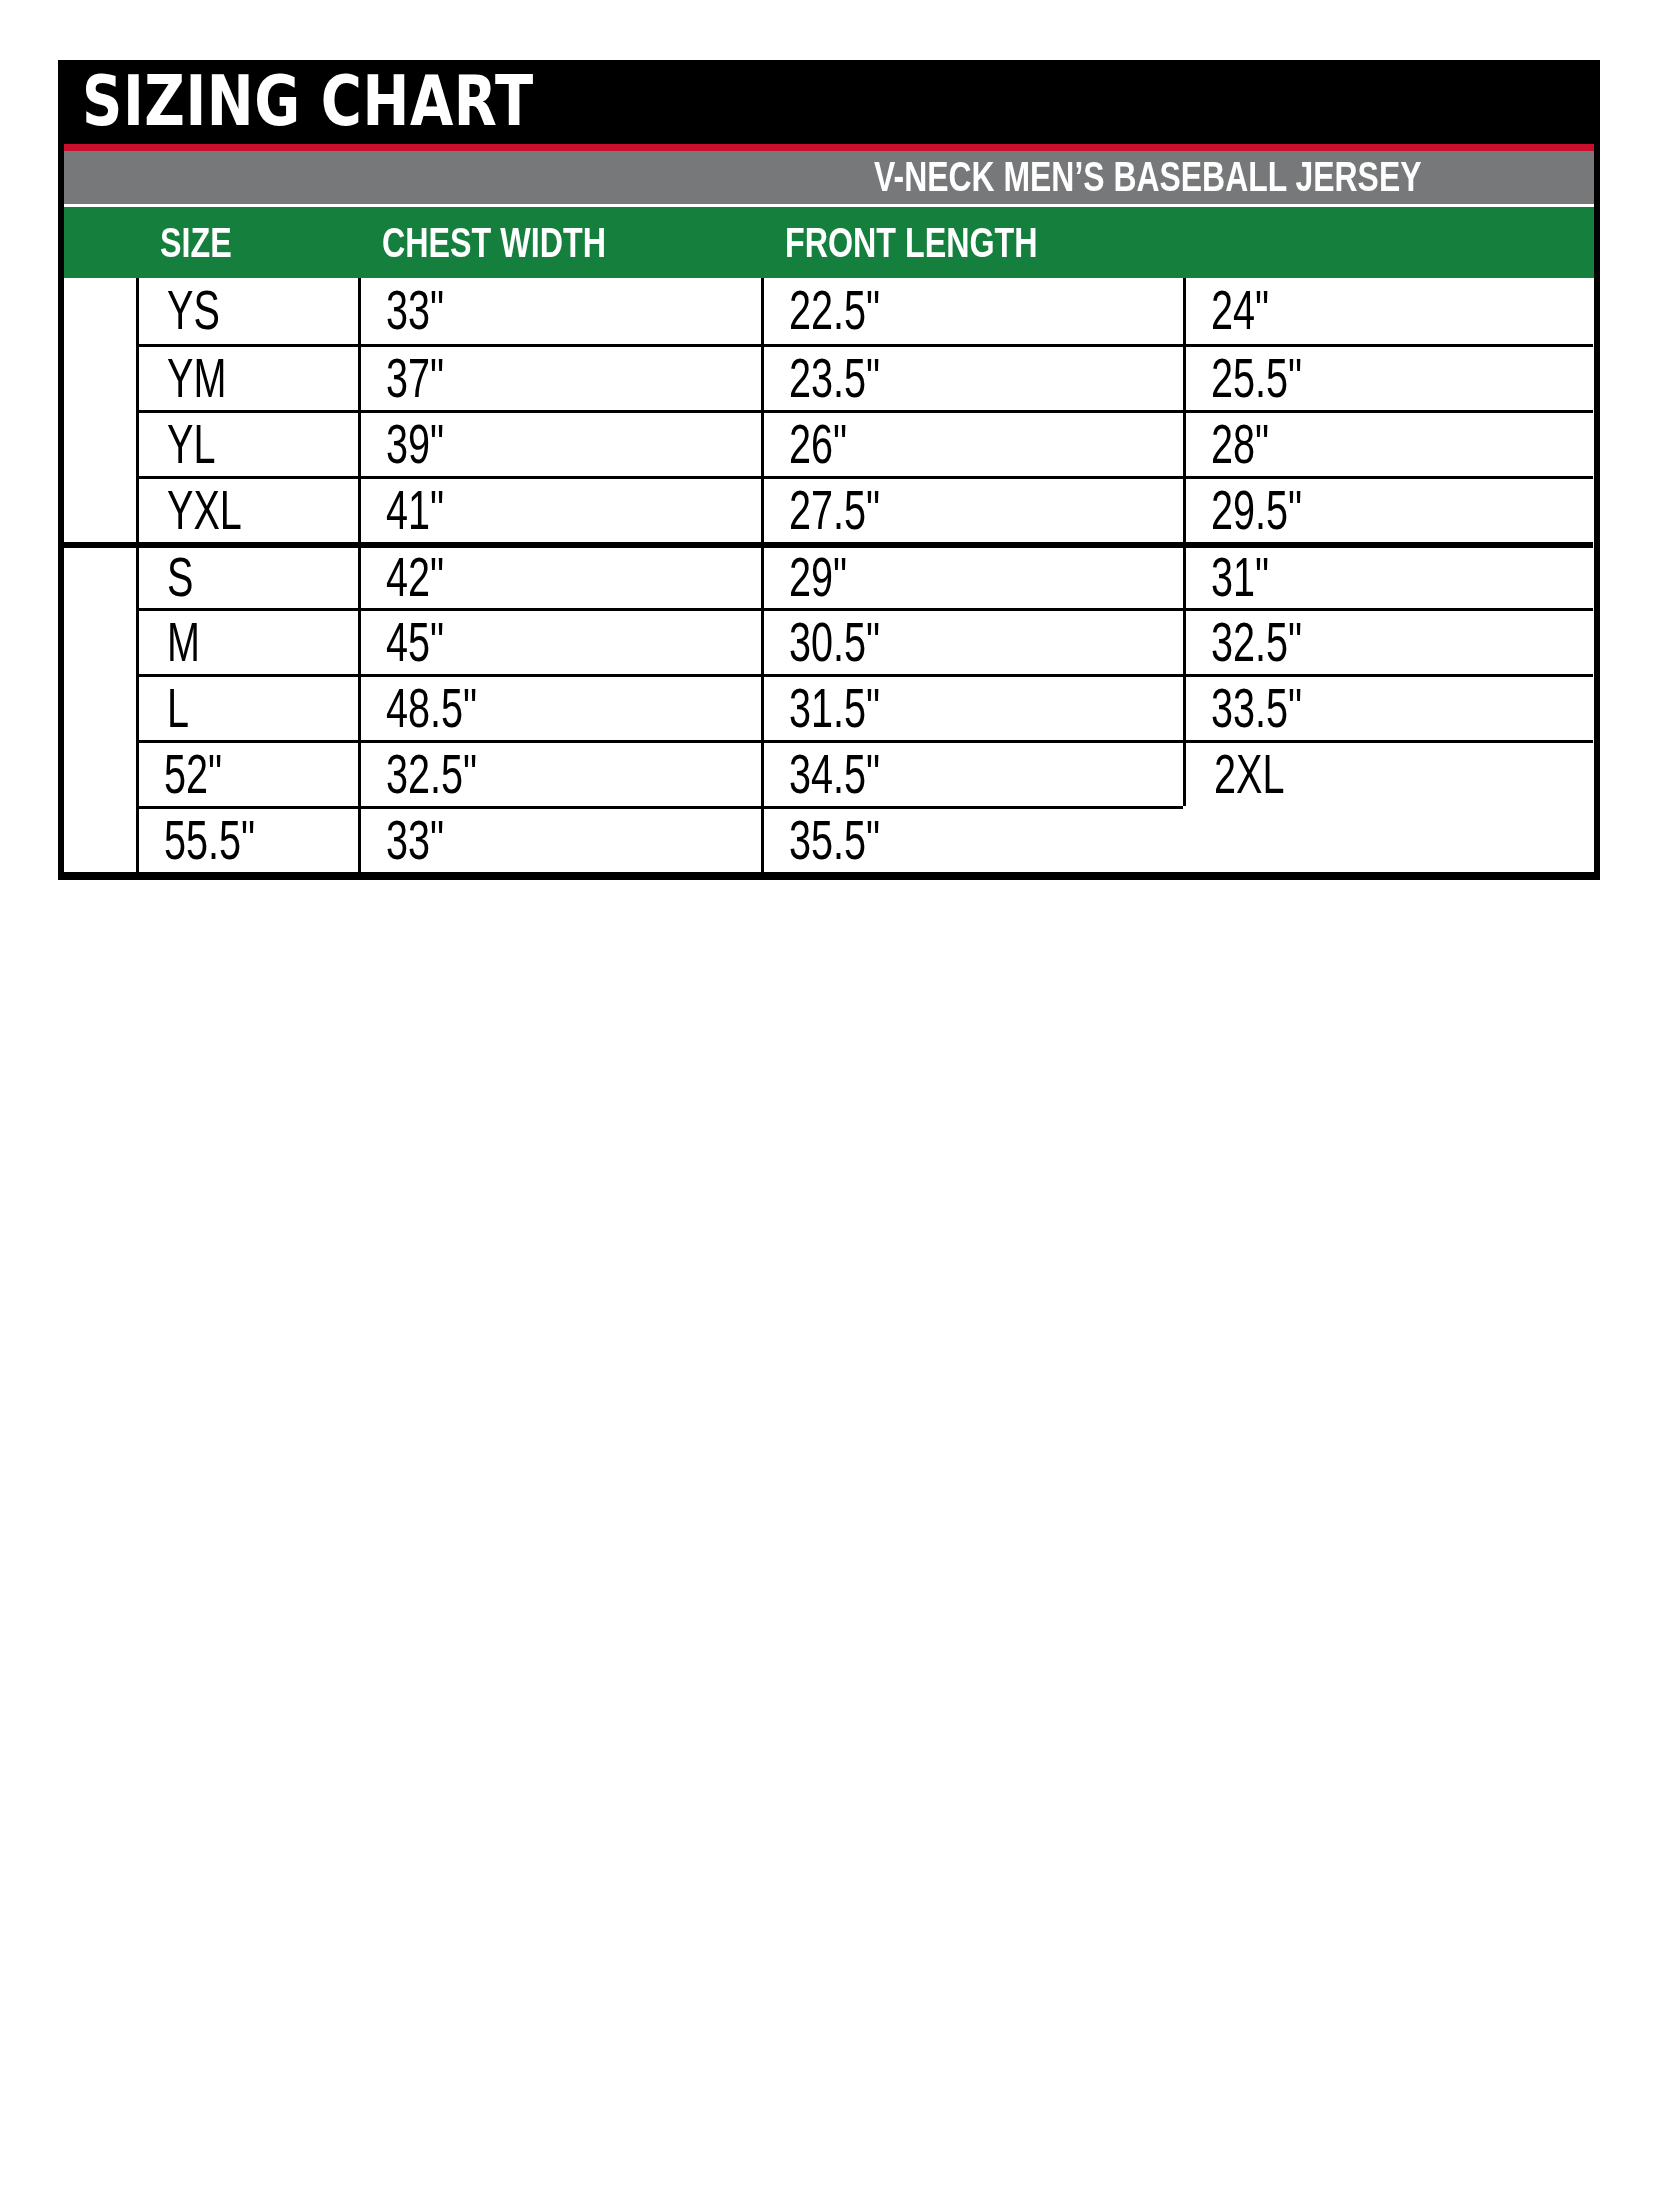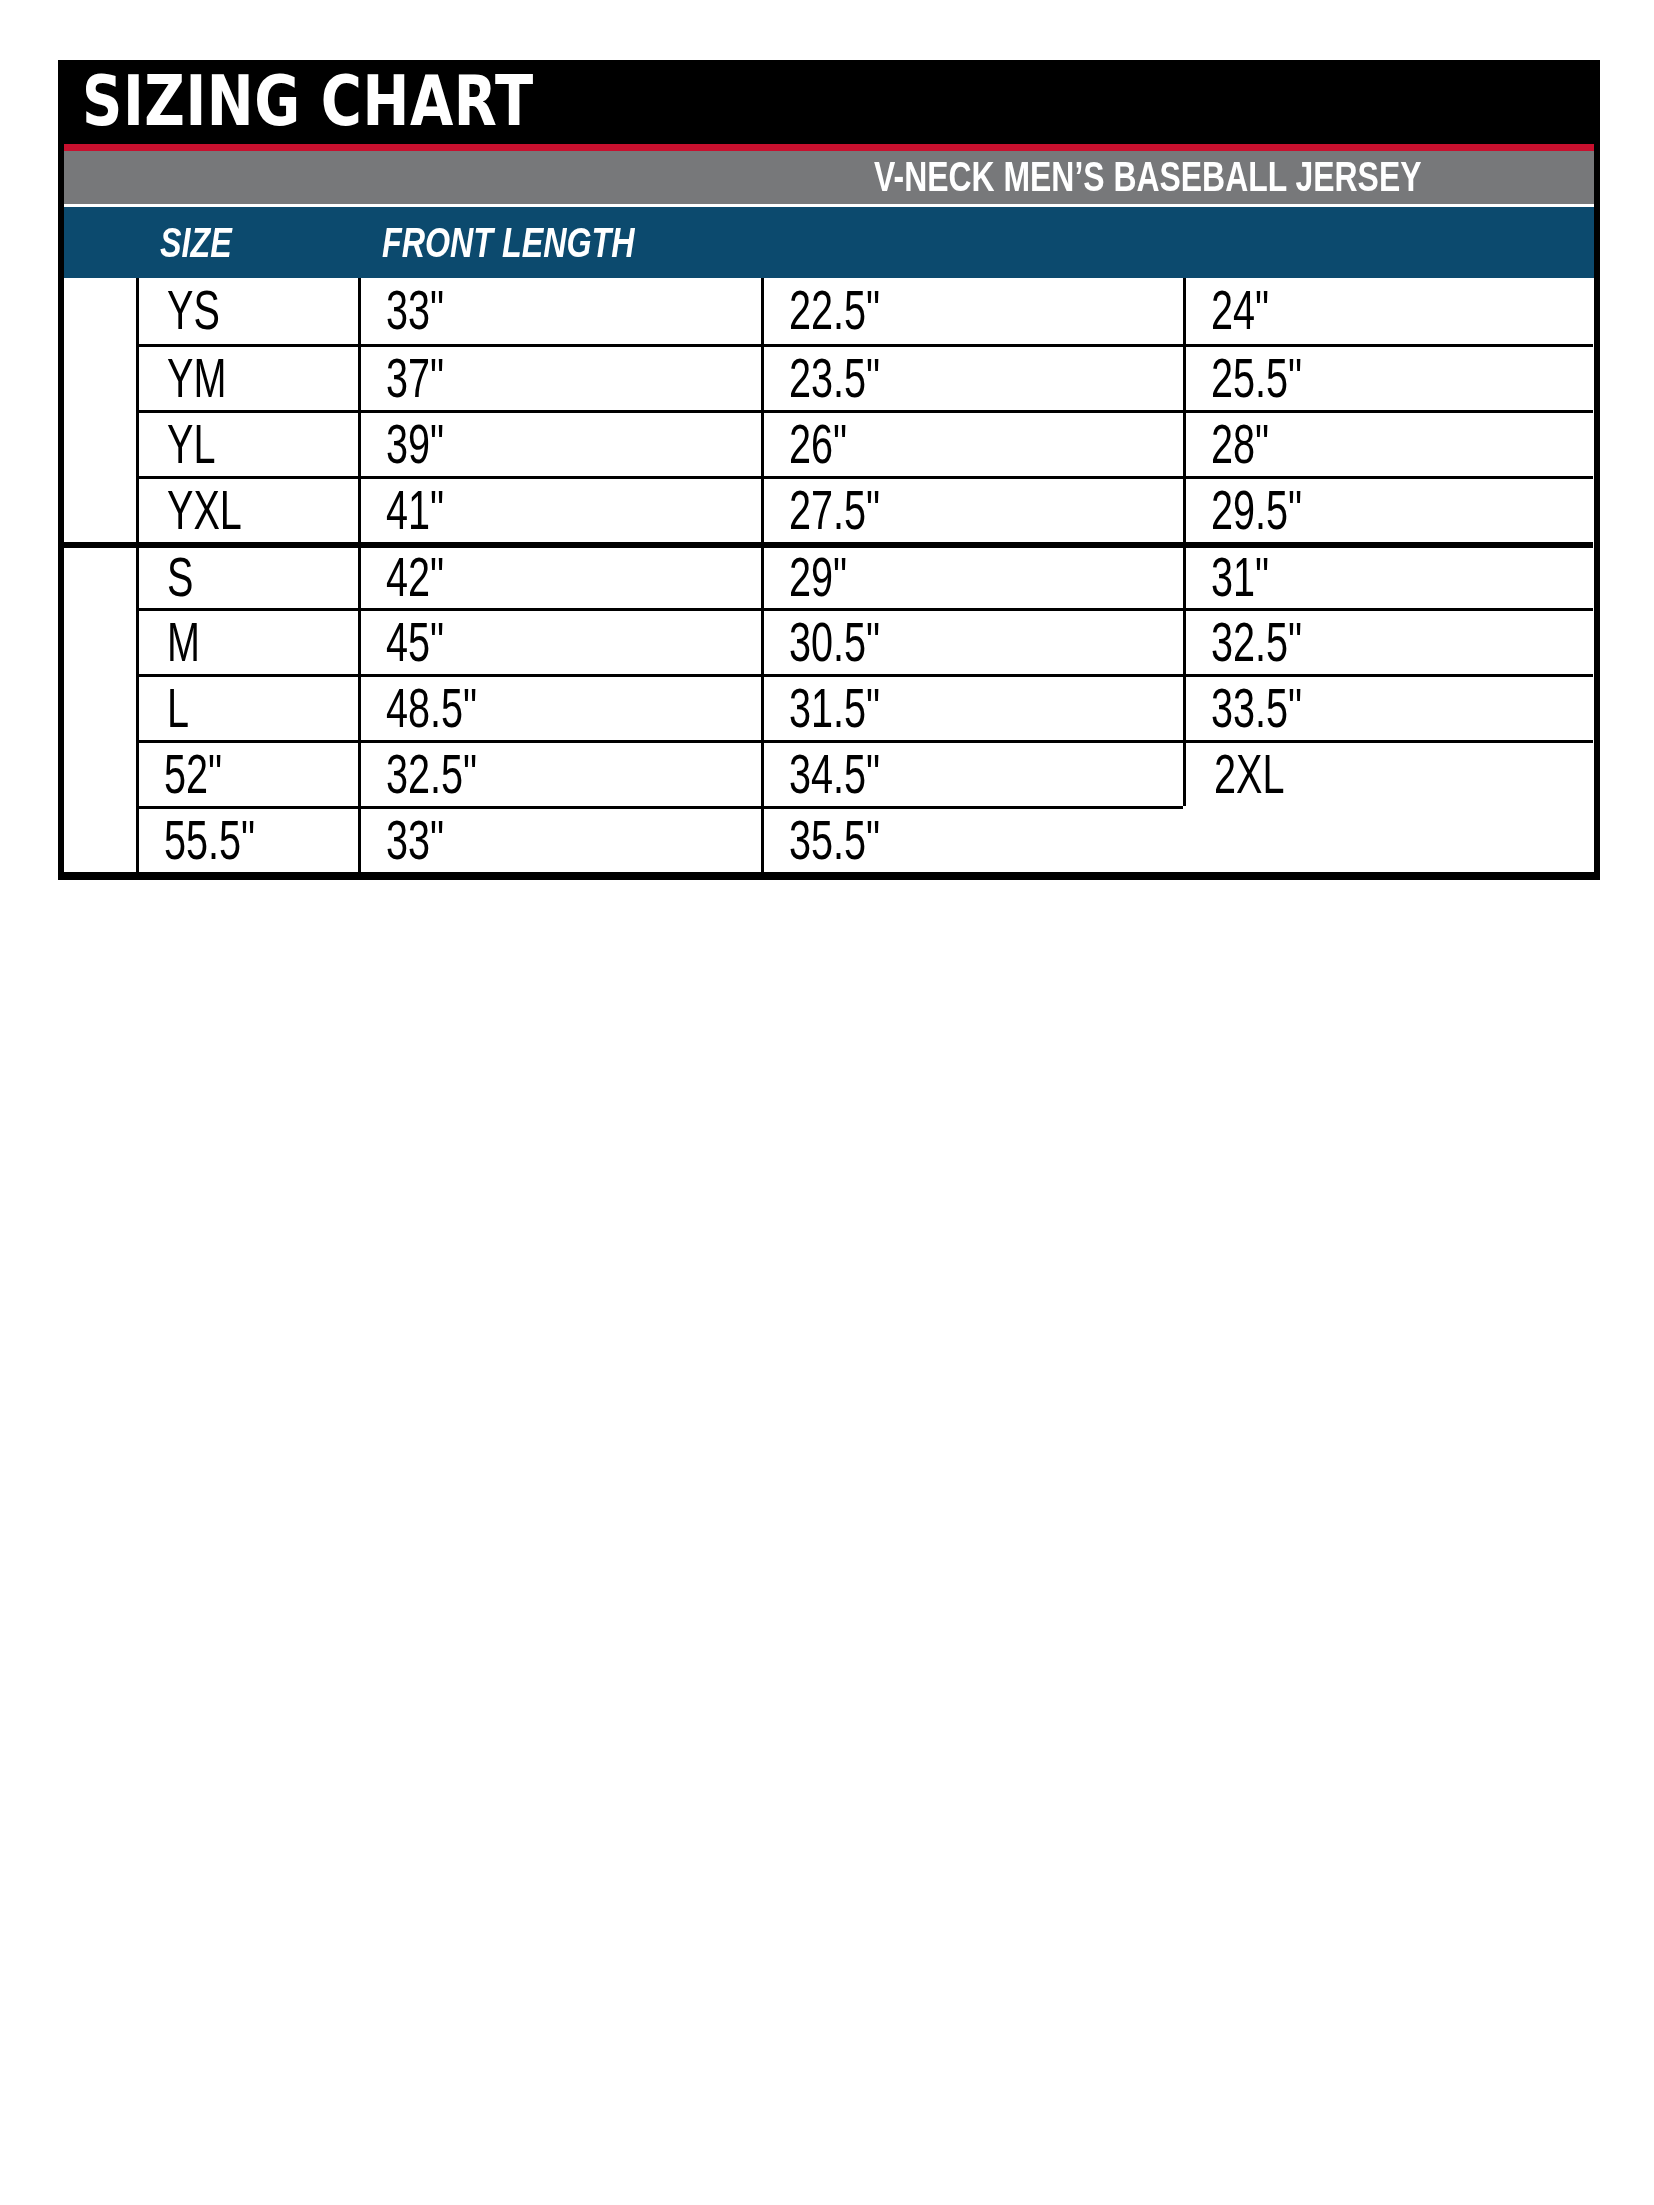--- a/index.html
+++ b/index.html
@@ -59,25 +59,24 @@
     white-space: nowrap;
     display: inline-block;
     transform: scaleX(0.76);
     transform-origin: 0 50%;
   }
 
   .gap-rule { height: 3px; background: #fff; }
 
   
   .thead {
-    height: 71px; background: #0c4a6e;
+    height: 71px; background: #15803d;
     display: grid;
     grid-template-columns: 72px 222px 403px 422px 410px;
     align-items: center;
-    font-style: italic;
   }
   .thead .hcell { overflow: hidden; padding-left: 24px; }
   .thead .txt {
     color: #fff;
     font-weight: bold;
     font-size: 43px;
     line-height: 1;
     white-space: nowrap;
     display: inline-block;
     transform: scaleX(0.75);
@@ -129,20 +128,21 @@
 
     <div class="subtitle-bar">
       <span class="txt">V-NECK MEN’S BASEBALL JERSEY</span>
     </div>
 
     <div class="gap-rule"></div>
 
     <div class="thead">
       <div class="hcell"></div>
       <div class="hcell"><span class="txt">SIZE</span></div>
+      <div class="hcell"><span class="txt">CHEST WIDTH</span></div>
       <div class="hcell"><span class="txt">FRONT LENGTH</span></div>
     </div>
 
     <div class="tbody">
       <div class="cell group-cell group-youth">
         
       </div>
       <div class="cell group-cell group-adult btk">
         
       </div>

